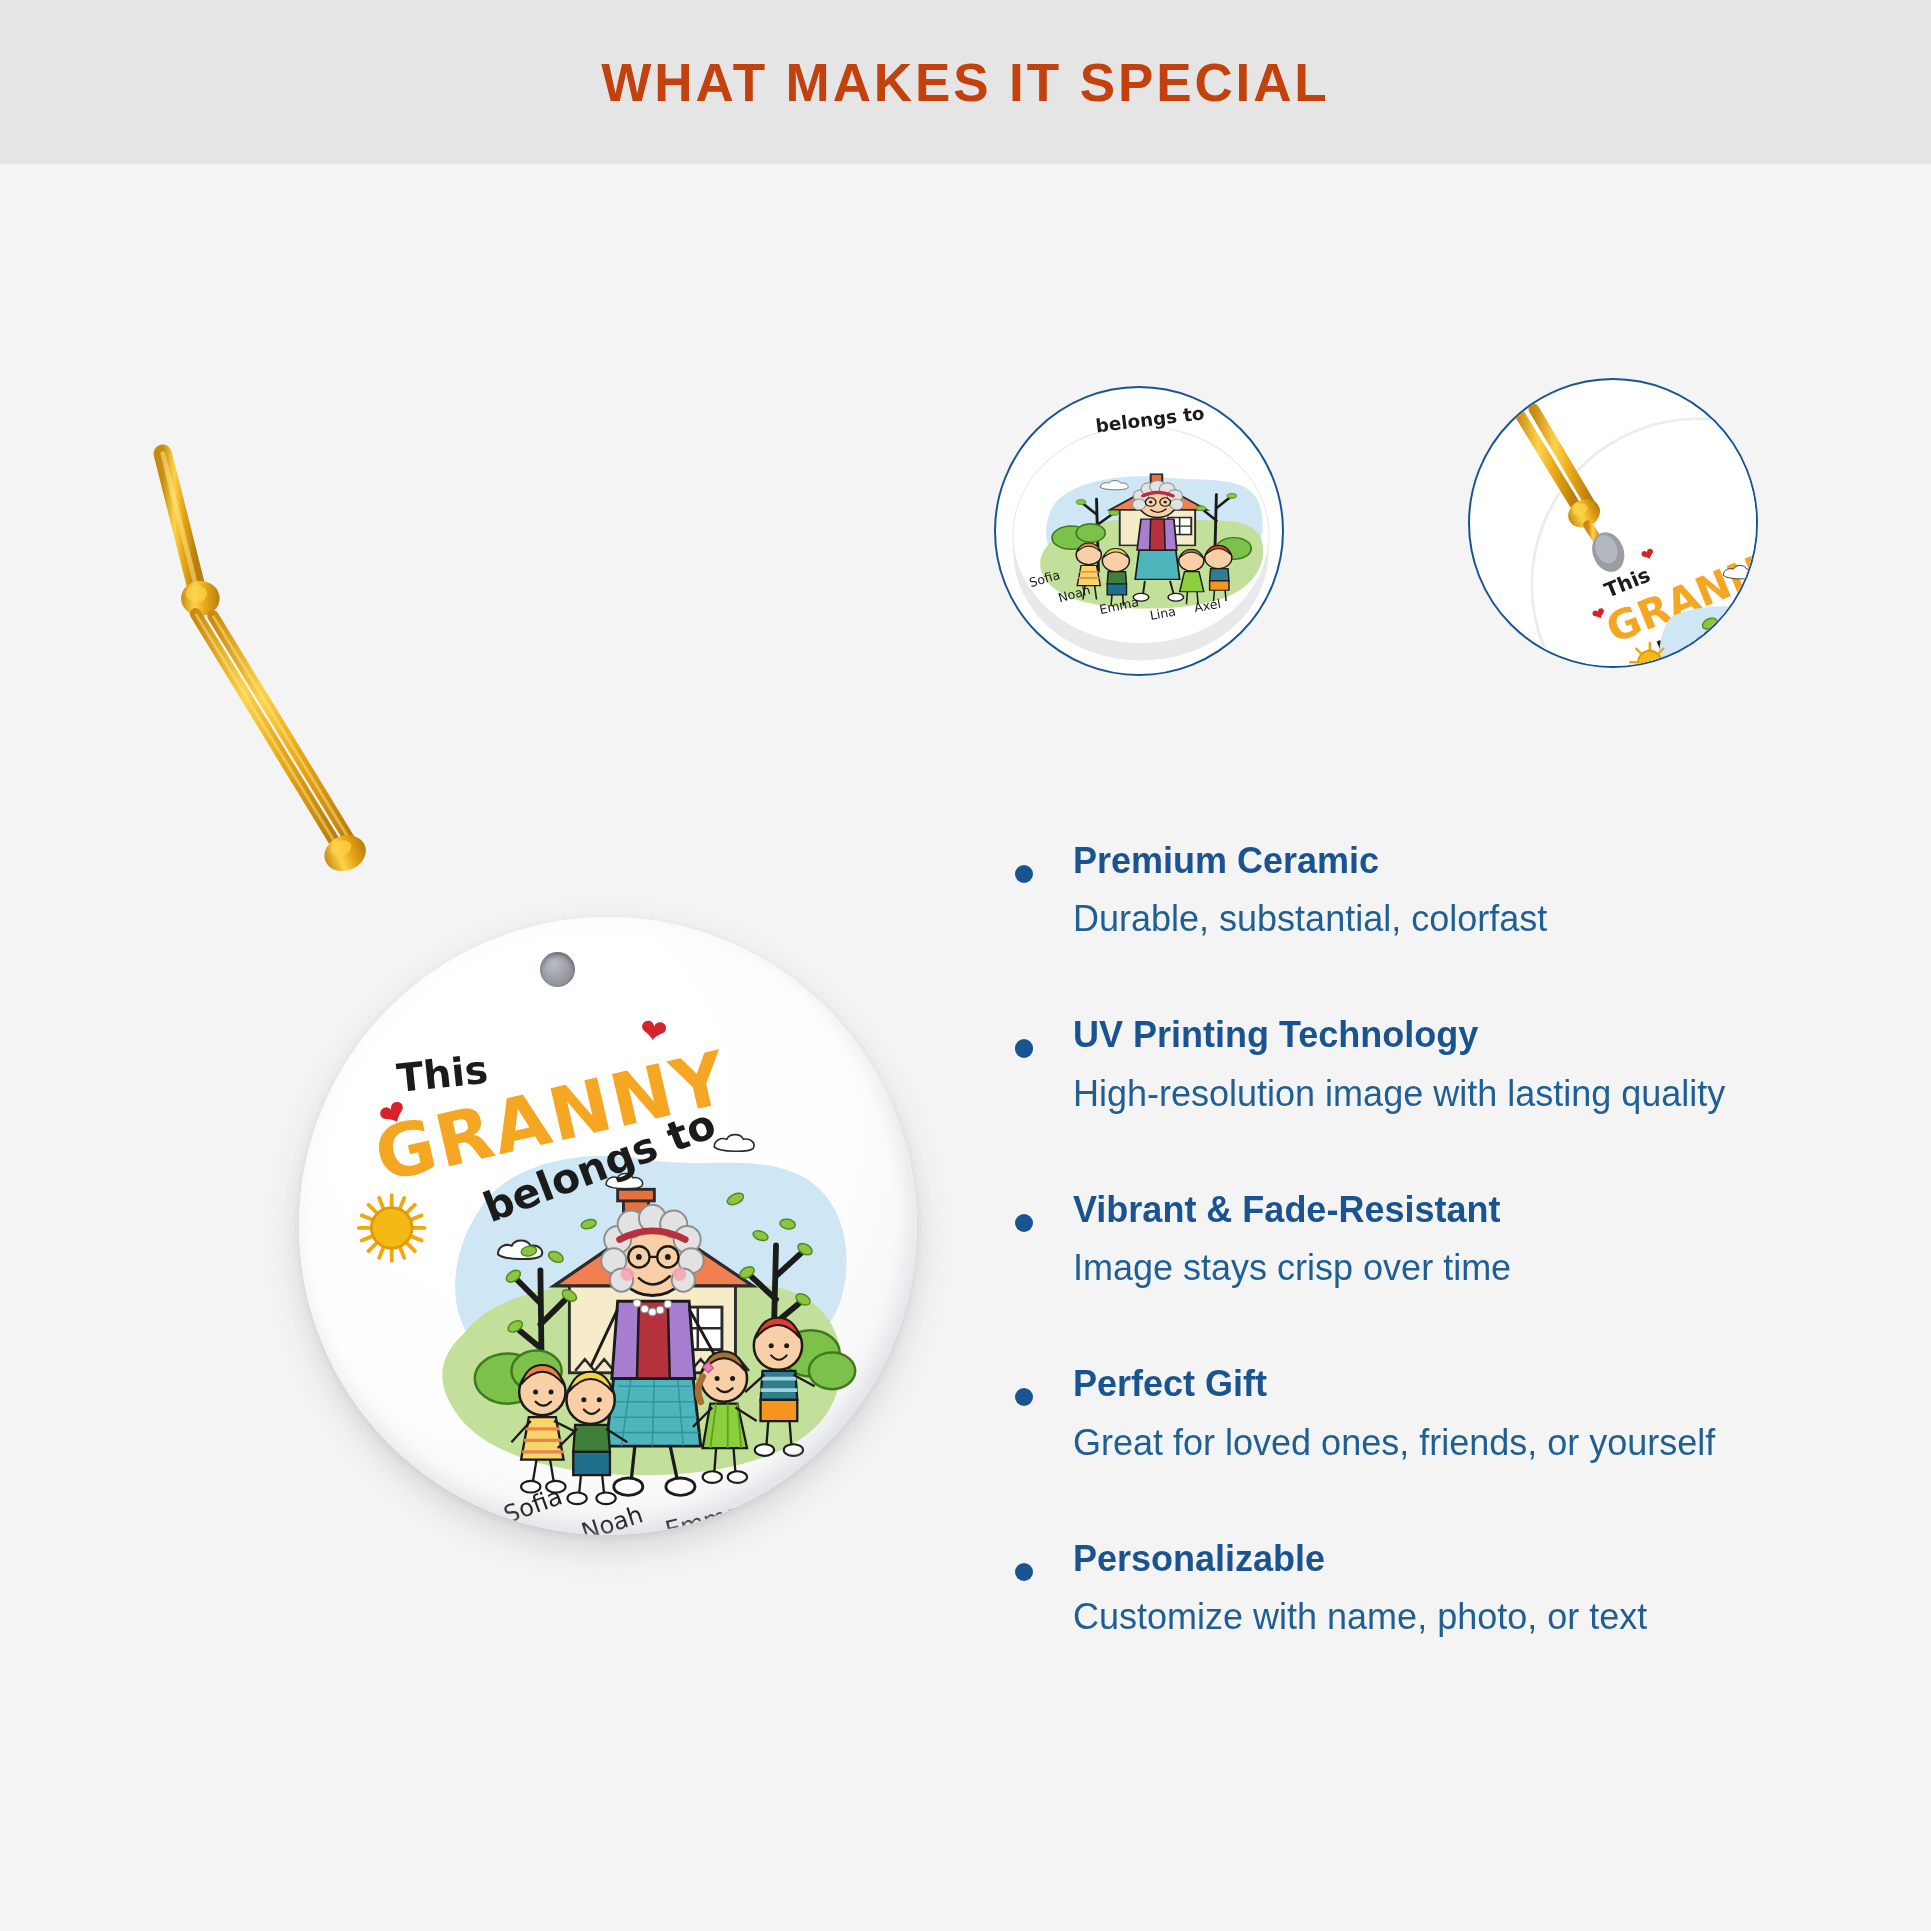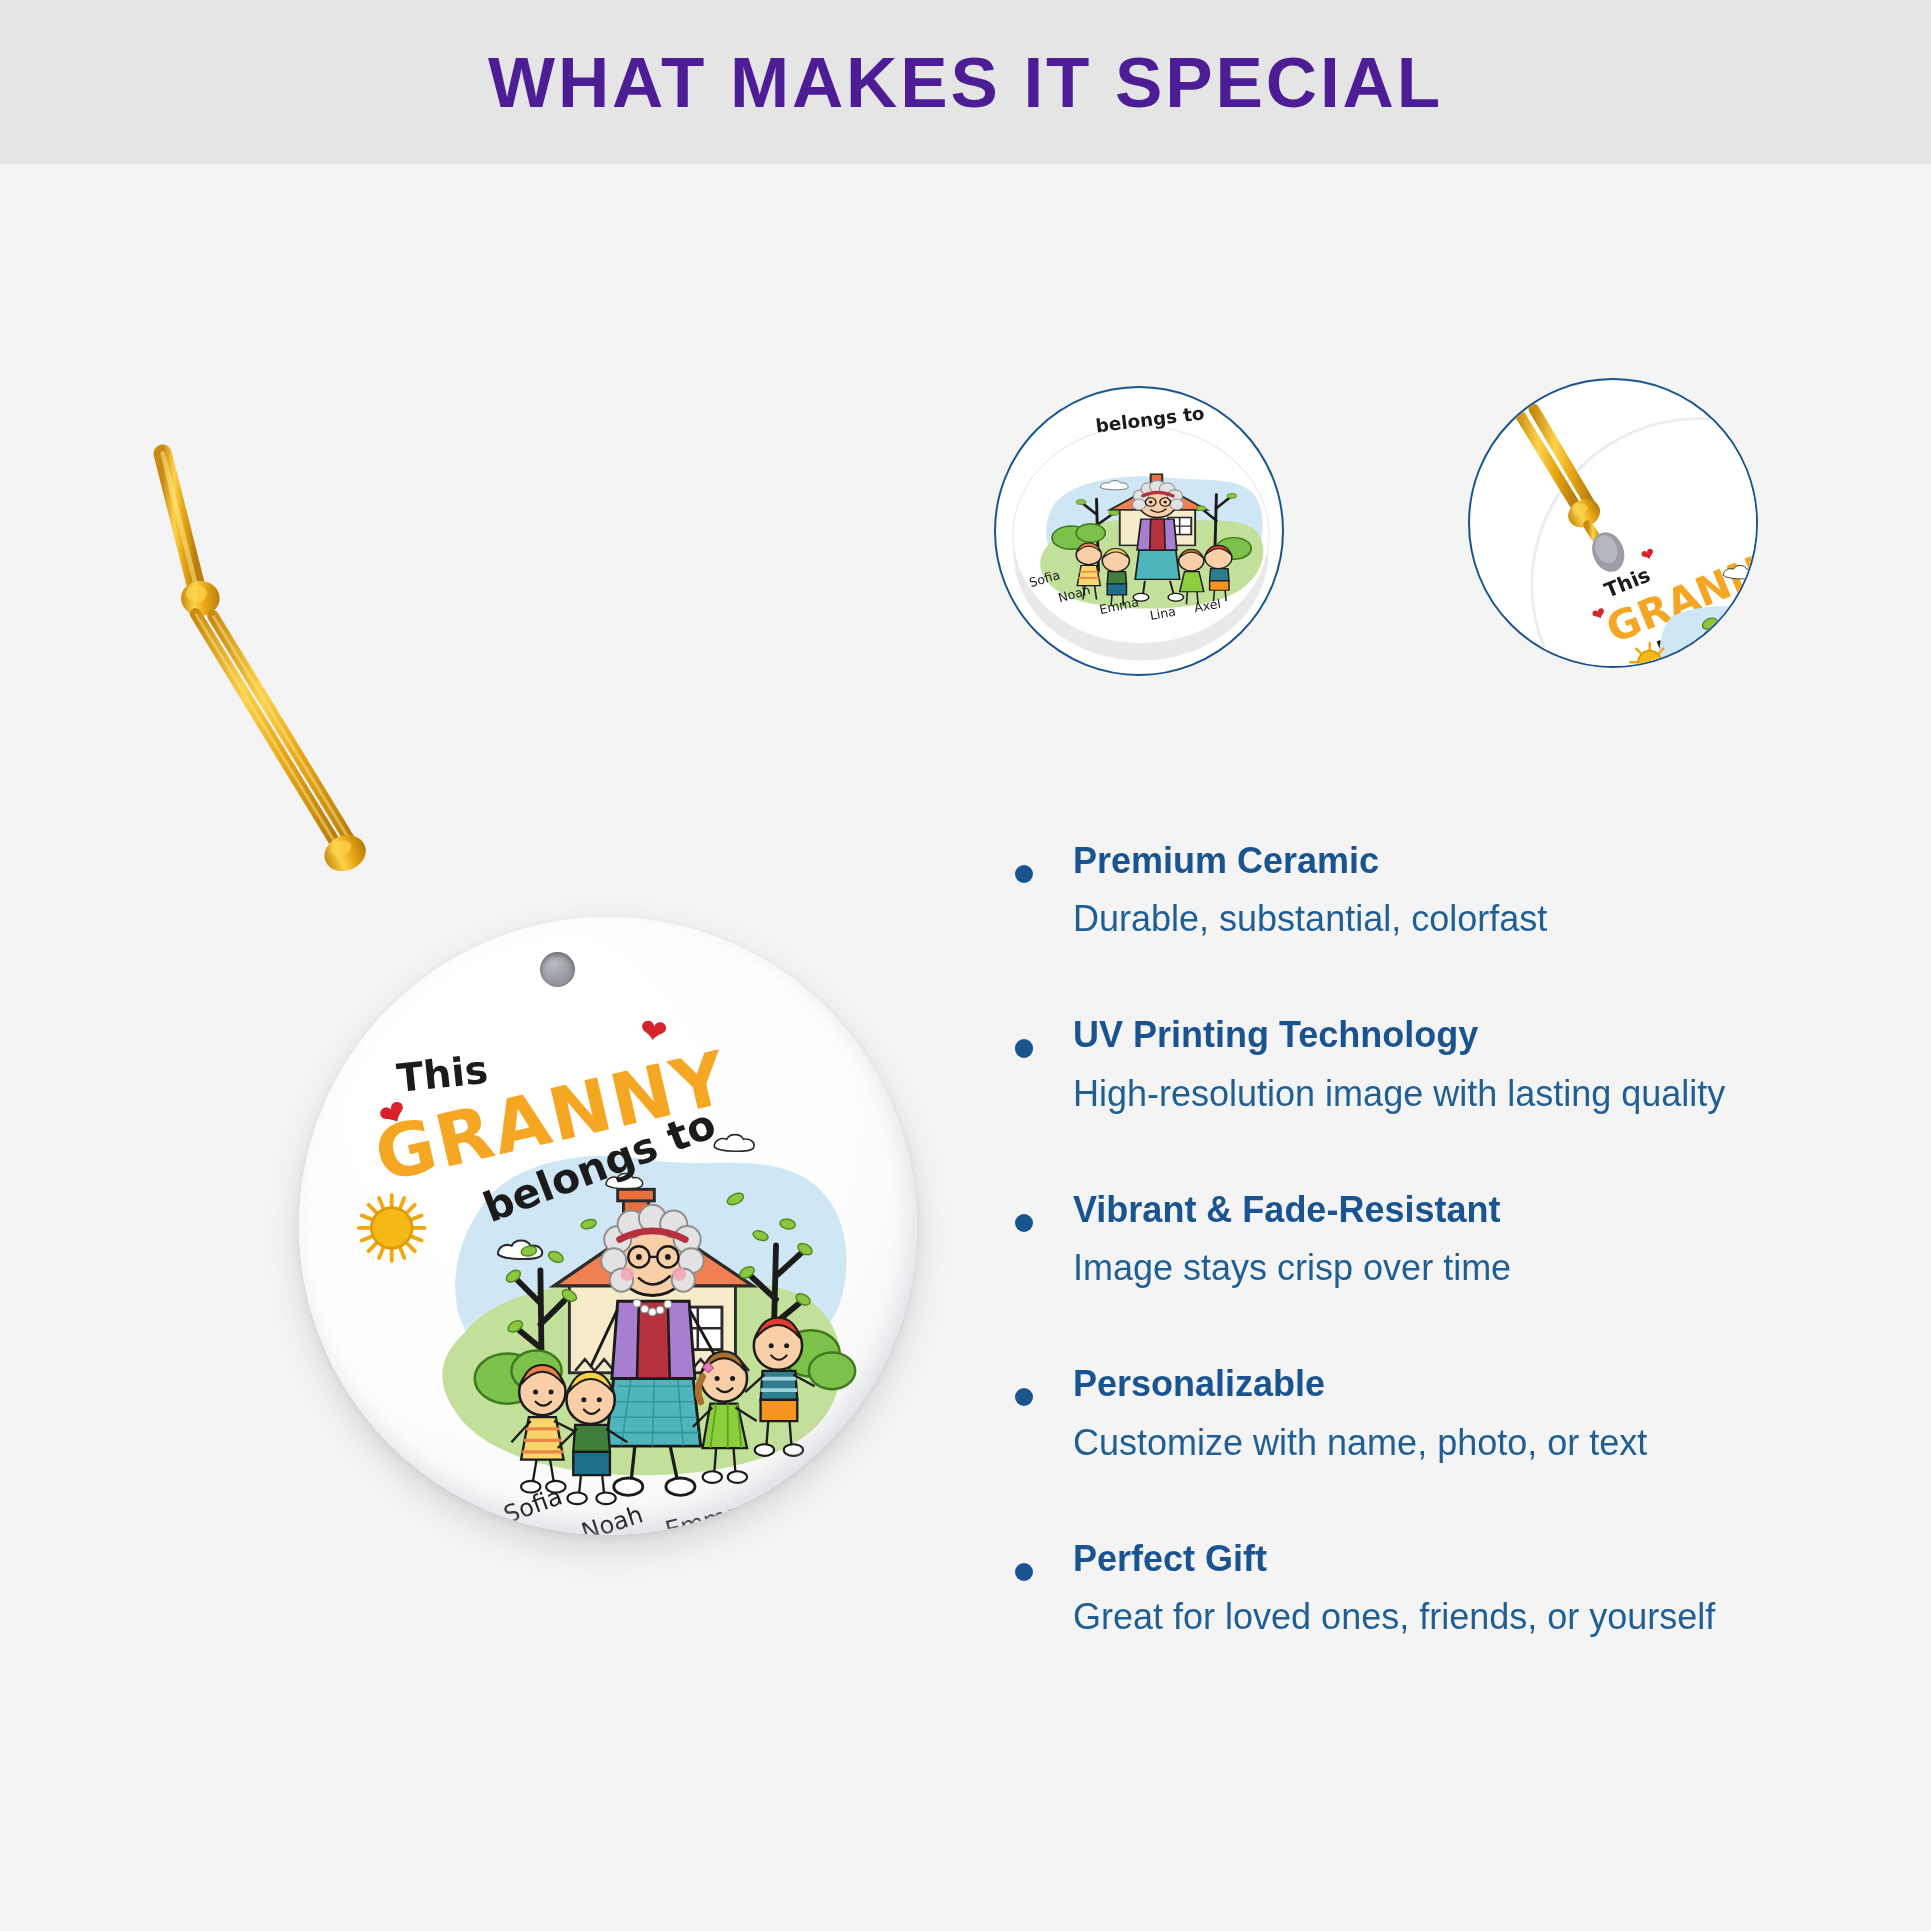--- a/index.html
+++ b/index.html
@@ -11,22 +11,22 @@
     overflow:hidden;
   }
 
   
   .header-band{
     position:absolute; left:0; top:0; width:1931px; height:164px;
     background:#e5e5e6;
     display:flex; align-items:center; justify-content:center;
   }
   .header-title{
-    font-size:71px; font-weight:700; letter-spacing:2.9px;
-    color:#4c1d95; white-space:nowrap;
+    font-size:53px; font-weight:700; letter-spacing:2.9px;
+    color:#c2410c; white-space:nowrap;
     font-family:"Liberation Sans", sans-serif;
   }
 
   
   .stage{ position:absolute; left:0; top:164px; width:1931px; height:1767px; background:#f4f4f5; }
 
   
   .main-orn-wrap{ position:absolute; left:145px; top:280px; width:792px; height:1207px; }
 
   
@@ -566,25 +566,25 @@
     </div>
 
     <div class="feature">
       <span class="bullet"></span>
       <div class="f-title">Vibrant &amp; Fade-Resistant</div>
       <div class="f-desc">Image stays crisp over time</div>
     </div>
 
     <div class="feature">
       <span class="bullet"></span>
+      <div class="f-title">Perfect Gift</div>
+      <div class="f-desc">Great for loved ones, friends, or yourself</div>
+    </div>
+
+    <div class="feature">
+      <span class="bullet"></span>
       <div class="f-title">Personalizable</div>
       <div class="f-desc">Customize with name, photo, or text</div>
     </div>
 
-    <div class="feature">
-      <span class="bullet"></span>
-      <div class="f-title">Perfect Gift</div>
-      <div class="f-desc">Great for loved ones, friends, or yourself</div>
-    </div>
-
   </div>
 </div>
 
 
 </body></html>

